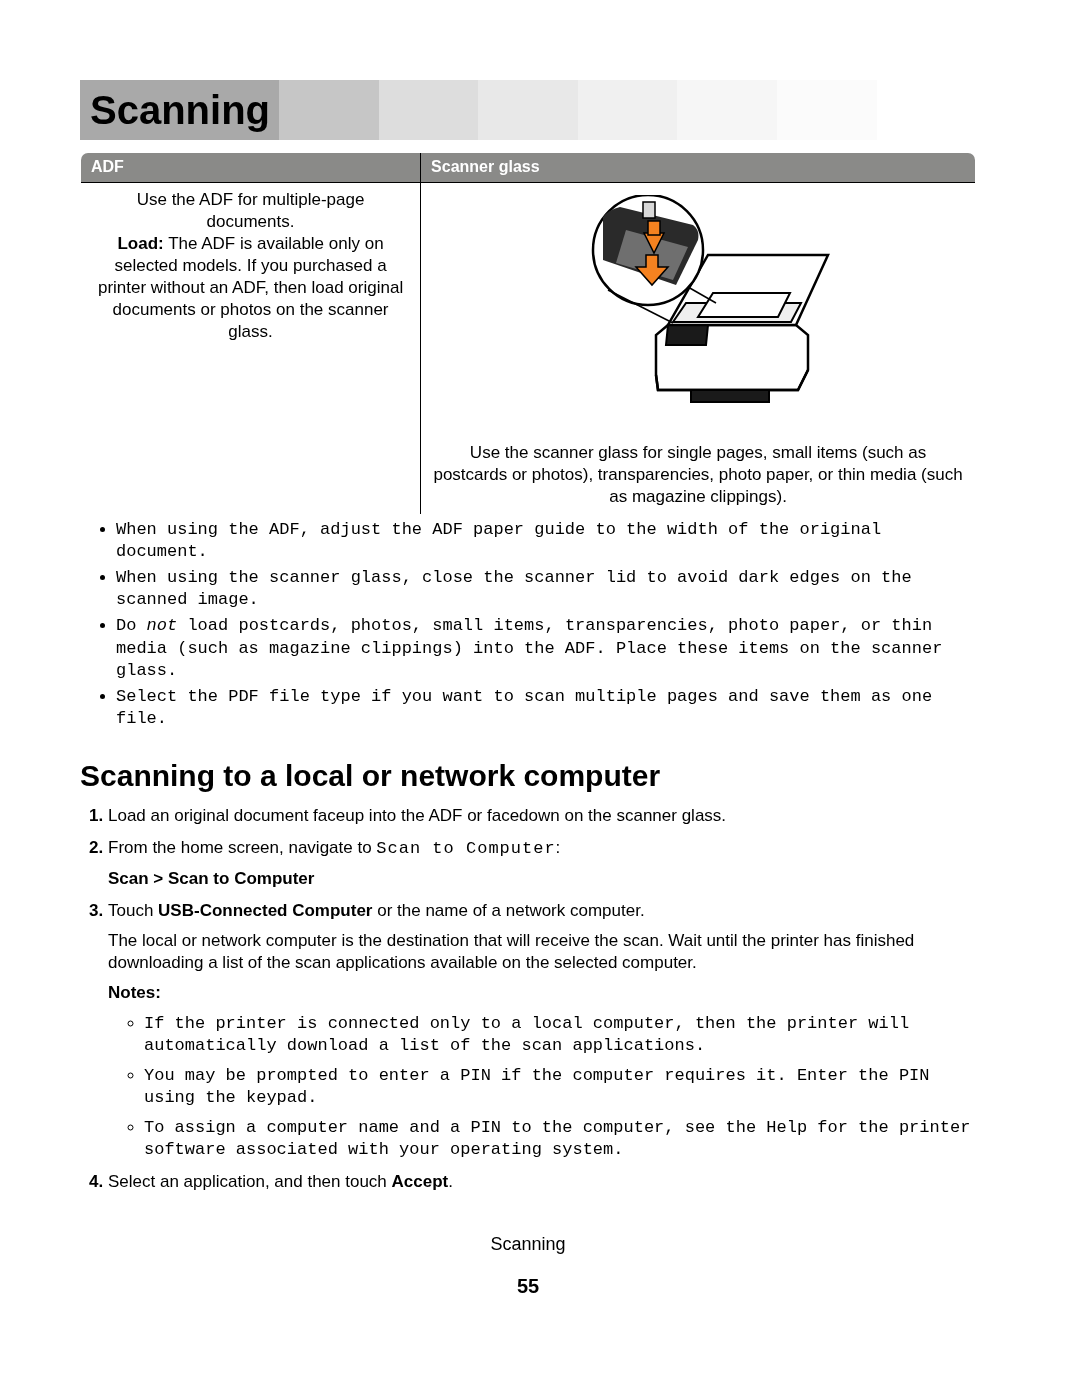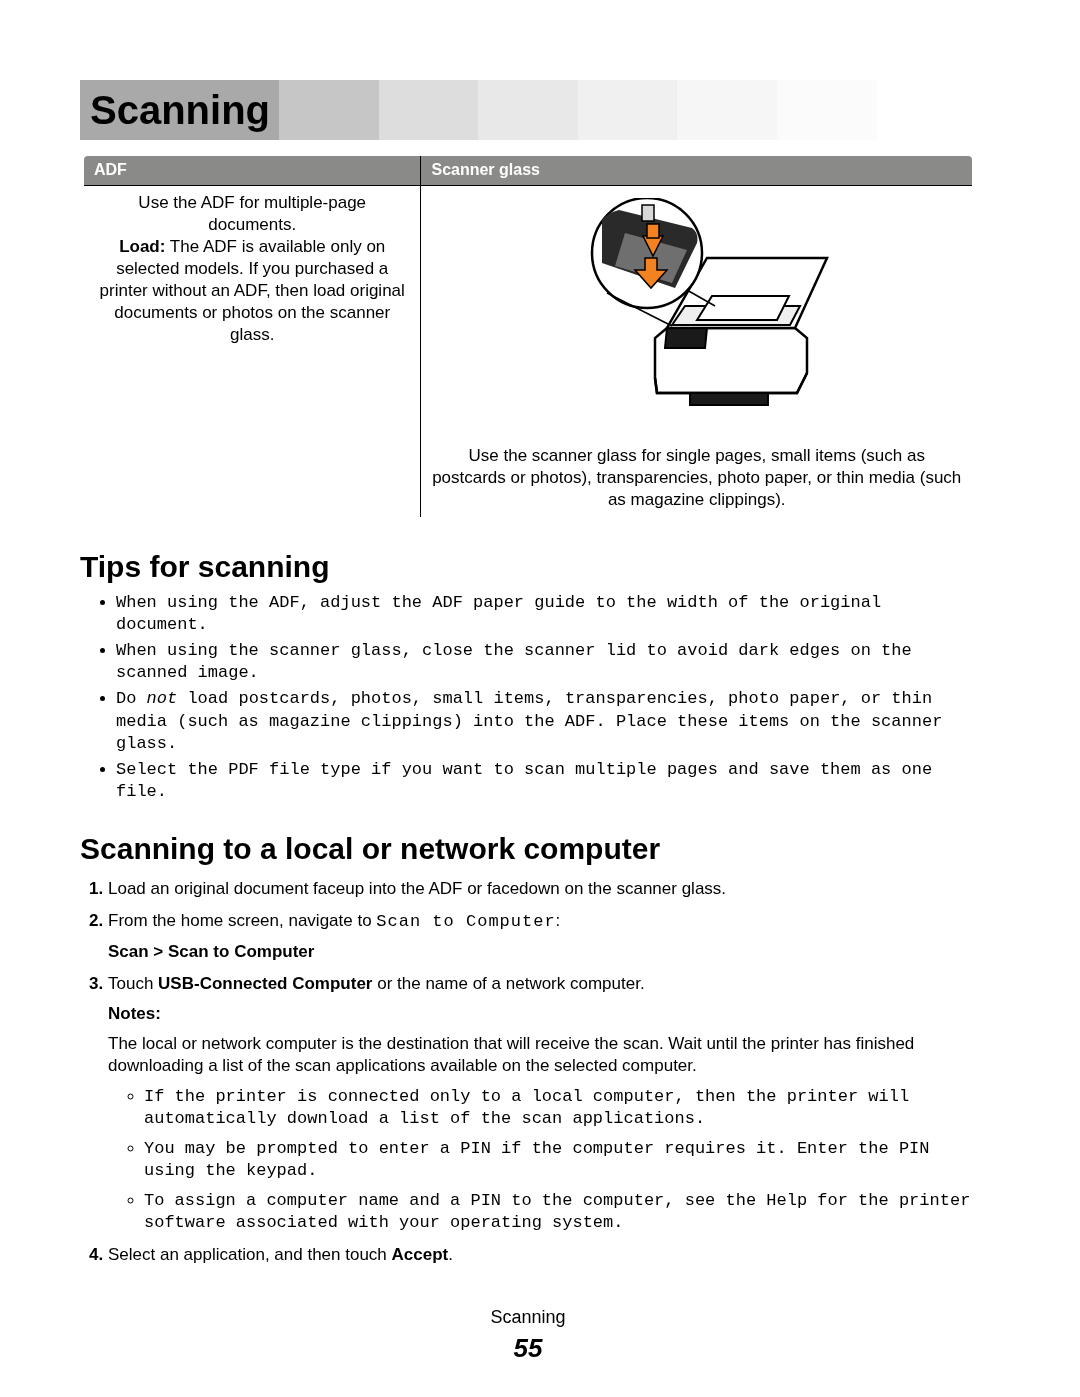--- a/index.html
+++ b/index.html
@@ -42,21 +42,21 @@
     position: relative;
     font-size: 40px;
     font-weight: 700;
     line-height: 60px;
     padding-left: 10px;
     color: #000;
   }
   table.doc-table {
     width: 100%;
     border-collapse: collapse;
-    border: 4px solid #eab308;
+    border: 1px solid #eab308;
     border-radius: 8px;
     overflow: hidden;
   }
   table.doc-table th, table.doc-table td {
     border: 1px solid #000;
     vertical-align: top;
     text-align: left;
   }
   table.doc-table th {
     background: #8a8a88;
@@ -122,23 +122,22 @@
   }
   .footer {
     text-align: center;
     margin-top: 40px;
   }
   .footer .chapter {
     font-size: 18px;
   }
   .footer .pagenum {
     font-weight: 700;
-    font-size: 26px;
-    margin-top: 2px;
-    font-style: italic;
+    font-size: 20px;
+    margin-top: 16px;
   }
   em { font-style: italic; }
   strong { font-weight: 700; }
 </style>
 </head>
 <body>
 
 <div class="page">
 
   <div class="title-bar">
@@ -204,42 +203,41 @@
 
             <line x1="140" y1="92" x2="168" y2="108" stroke="#000" stroke-width="1.5"></line>
             <line x1="60" y1="95" x2="125" y2="128" stroke="#000" stroke-width="1.5"></line>
           </svg>
           <div>Use the scanner glass for single pages, small items (such as postcards or photos), transparencies, photo paper, or thin media (such as magazine clippings).</div>
         </td>
       </tr>
     </tbody>
   </table>
 
-  <h2 class="section">Tips for scanning</h2>
   <ul class="bullets">
     <li><span>When using the ADF, adjust the ADF paper guide to the width of the original document.</span></li>
     <li><span>When using the scanner glass, close the scanner lid to avoid dark edges on the scanned image.</span></li>
     <li><span id="tip-not">Do <em>not</em> load postcards, photos, small items, transparencies, photo paper, or thin media (such as magazine clippings) into the ADF. Place these items on the scanner glass.</span></li>
     <li><span>Select the PDF file type if you want to scan multiple pages and save them as one file.</span></li>
   </ul>
 
   <h2 class="section">Scanning to a local or network computer</h2>
   <ol class="steps">
     <li><span>Load an original document faceup into the ADF or facedown on the scanner glass.</span></li>
     <li>
       <div class="step-body">
         <span>From the home screen, navigate to </span><span class="mono">Scan to Computer</span><span>:</span>
         <p><strong>Scan &gt; Scan to Computer</strong></p>
       </div>
     </li>
     <li>
       <div class="step-body">
         <span>Touch </span><strong>USB-Connected Computer</strong><span> or the name of a network computer.</span>
+        <p>The local or network computer is the destination that will receive the scan. Wait until the printer has finished downloading a list of the scan applications available on the selected computer.</p>
         <p><span class="notes-label">Notes:</span></p>
-        <p>The local or network computer is the destination that will receive the scan. Wait until the printer has finished downloading a list of the scan applications available on the selected computer.</p>
         <ul class="notes">
           <li><span>If the printer is connected only to a local computer, then the printer will automatically download a list of the scan applications.</span></li>
           <li><span>You may be prompted to enter a PIN if the computer requires it. Enter the PIN using the keypad.</span></li>
           <li><span>To assign a computer name and a PIN to the computer, see the Help for the printer software associated with your operating system.</span></li>
         </ul>
       </div>
     </li>
     <li>
       <span>Select an application, and then touch </span><strong>Accept</strong><span>.</span>
     </li>

